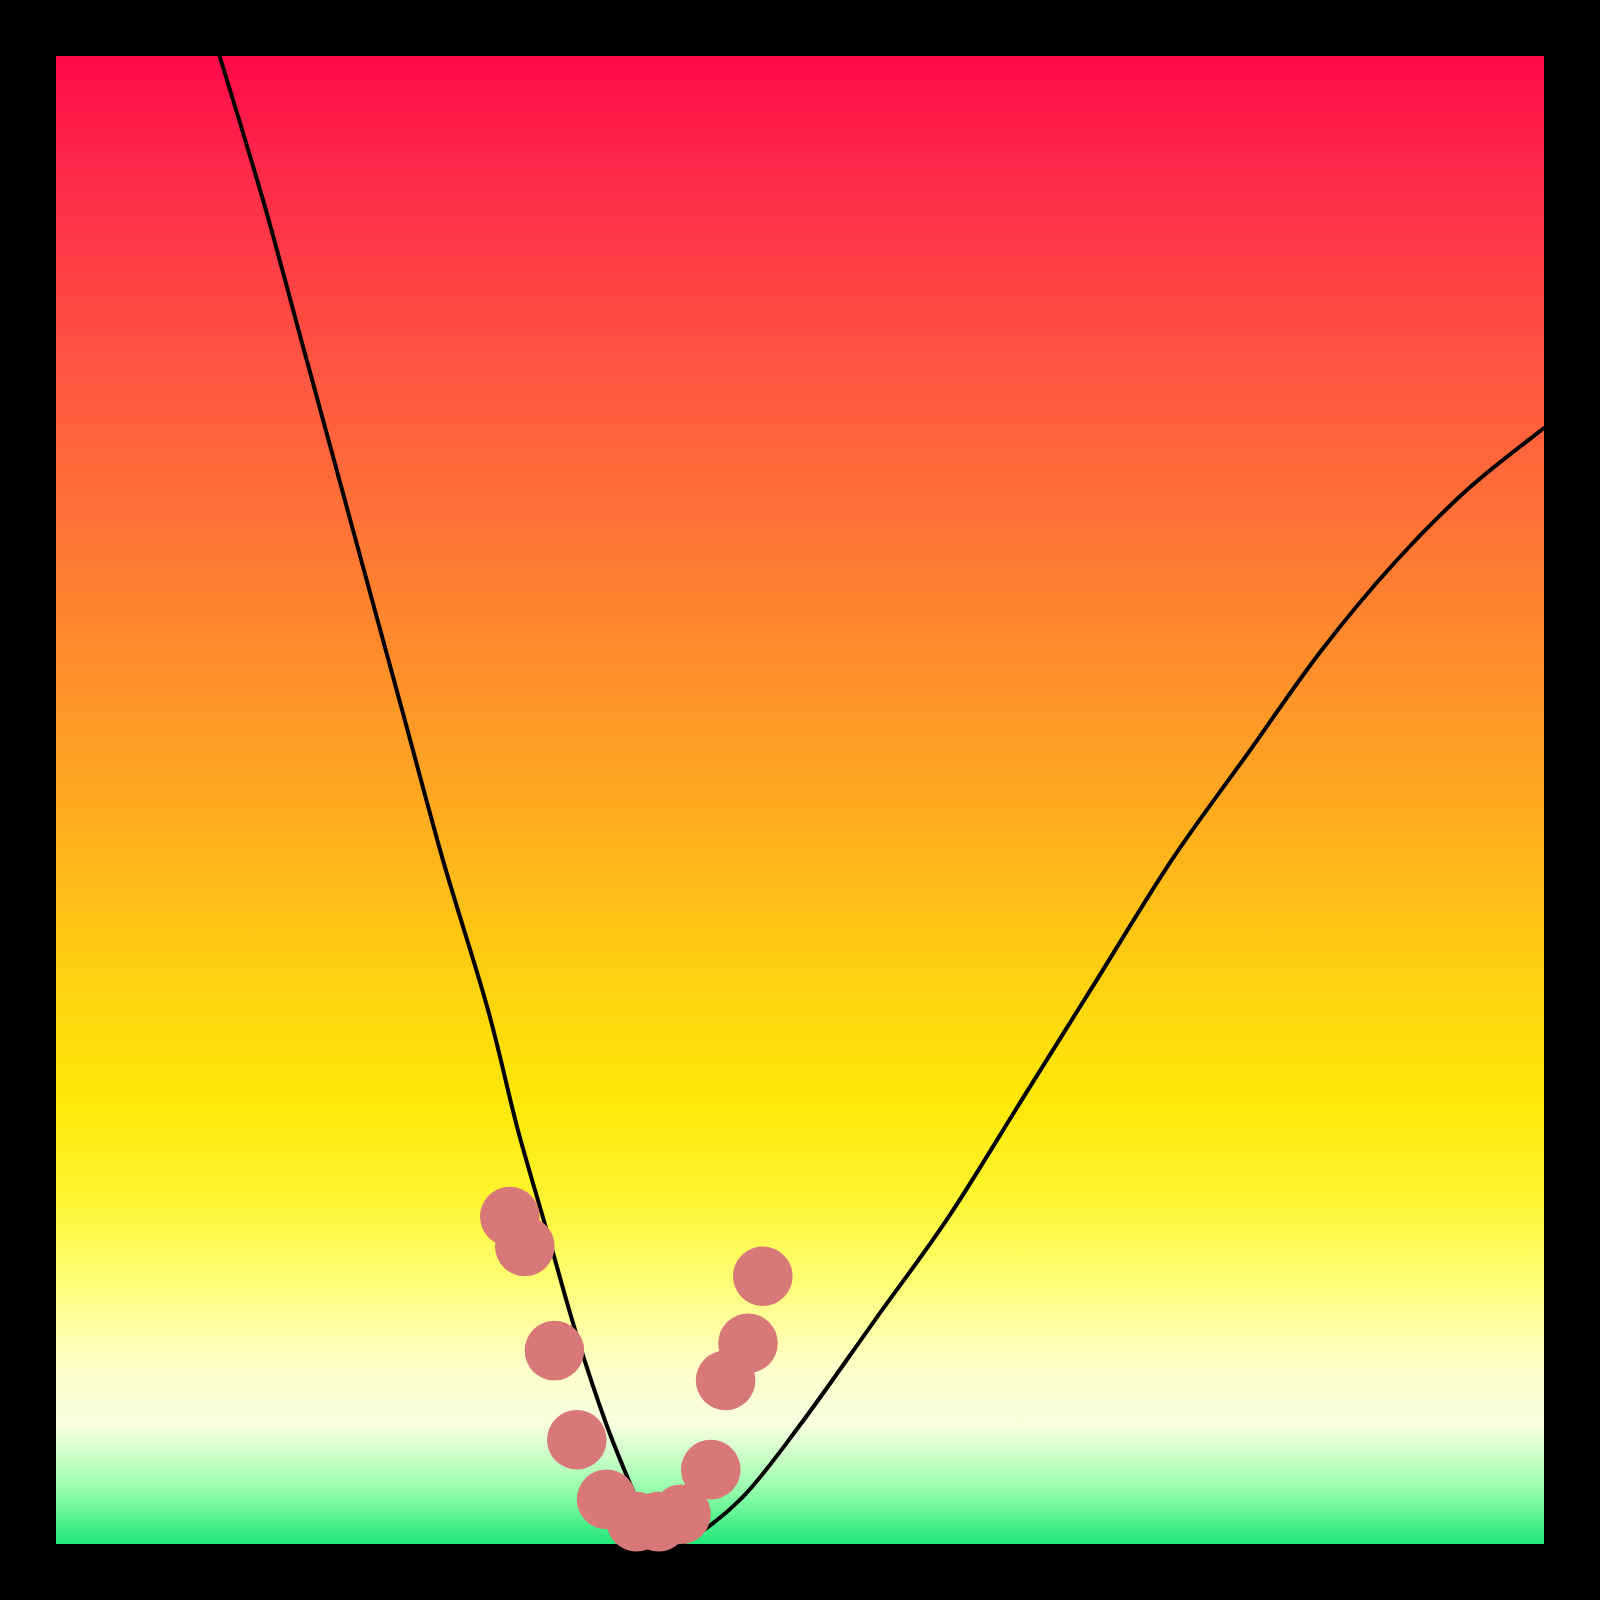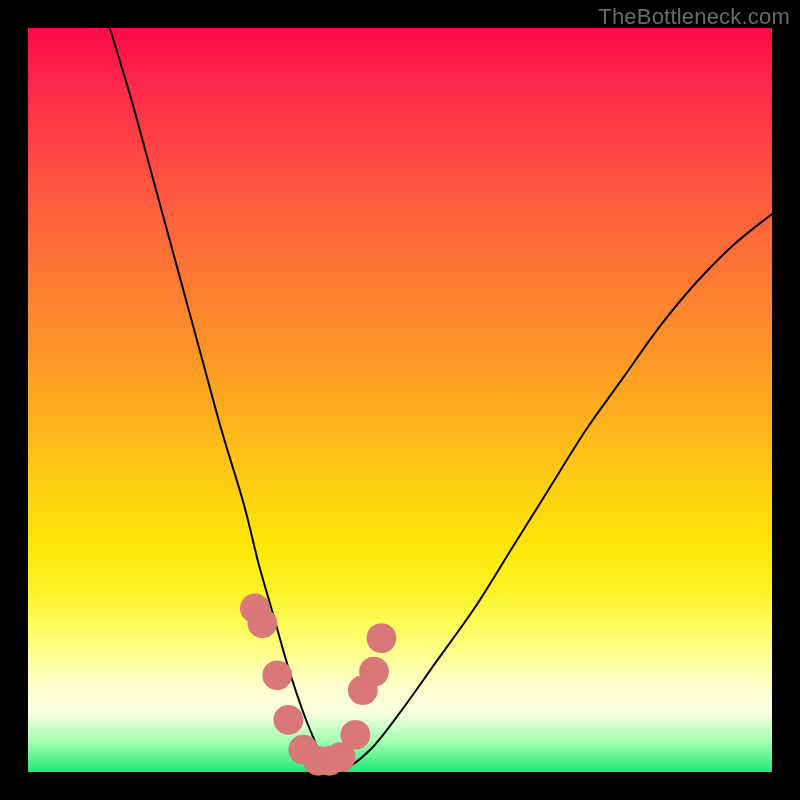--- a/index.html
+++ b/index.html
@@ -80,14 +80,13 @@
         <circle cx="290.2" cy="732.8" r="14.9" fill="#d87878"></circle>
         <circle cx="301.3" cy="732.8" r="14.9" fill="#d87878"></circle>
         <circle cx="312.5" cy="729.1" r="14.9" fill="#d87878"></circle>
         <circle cx="327.4" cy="706.8" r="14.9" fill="#d87878"></circle>
         <circle cx="334.8" cy="662.2" r="14.9" fill="#d87878"></circle>
         <circle cx="346.0" cy="643.6" r="14.9" fill="#d87878"></circle>
         <circle cx="353.4" cy="610.1" r="14.9" fill="#d87878"></circle>
       </g>
   </svg>
 
-  <div class="watermark">TheBottleneck.com</div>
 </div>
 
 </body></html>

